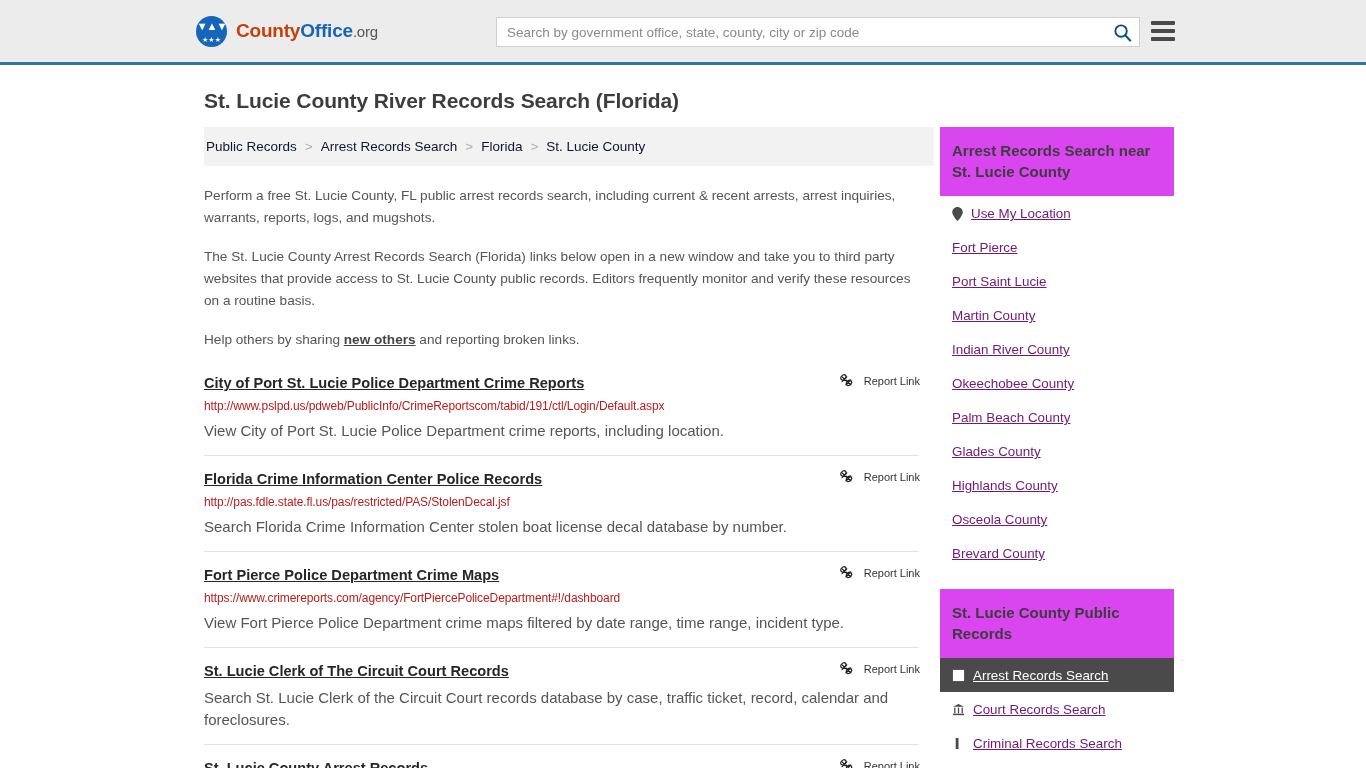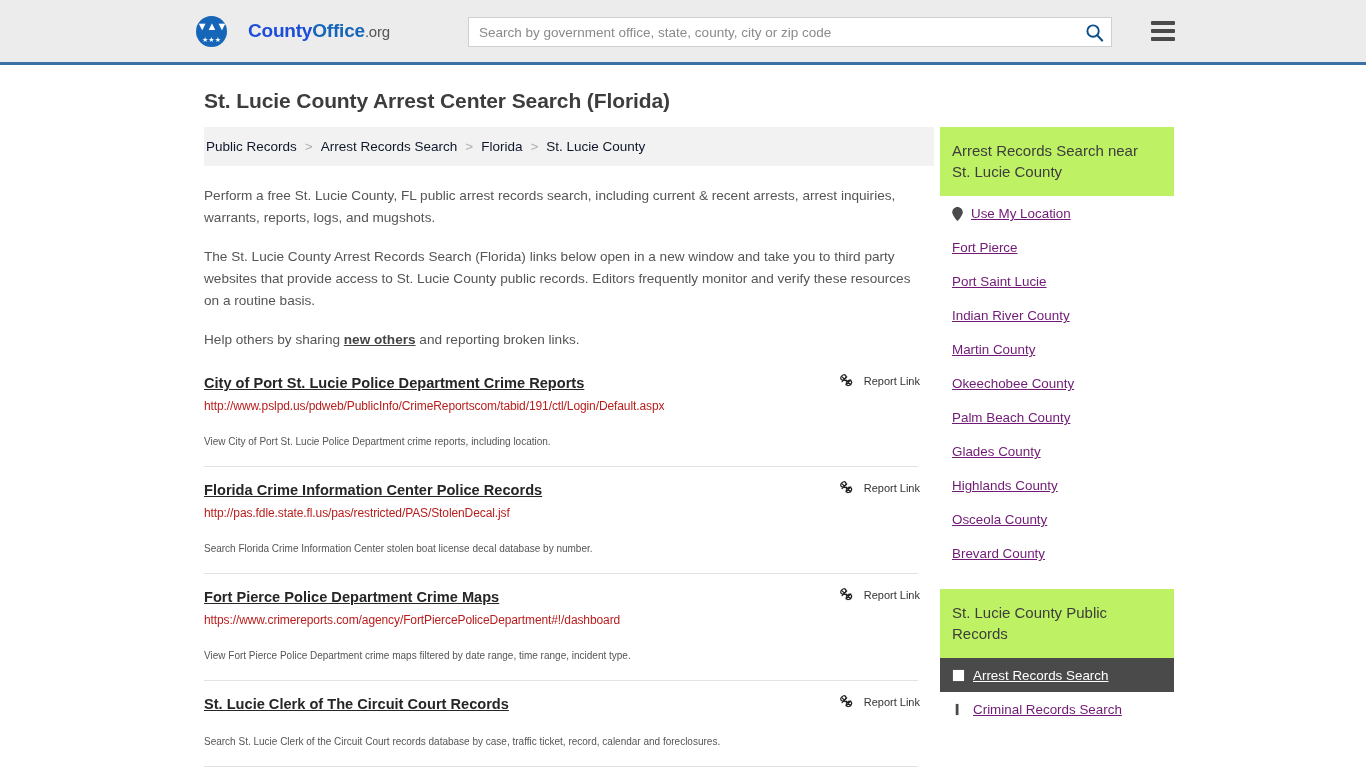--- a/index.html
+++ b/index.html
@@ -52,27 +52,27 @@
     line-height: 7px;
     letter-spacing: 0px;
   }
   .logo-text {
     margin-left: 9px;
     font-size: 19px;
     color: #333333;
     letter-spacing: -0.2px;
     white-space: nowrap;
   }
-  .logo-text .b { font-weight: bold; color: #1d4ed8; margin-left: 12px; }
+  .logo-text .b { font-weight: bold; color: #c2410c; }
   .logo-text .blue { font-weight: bold; color: #1565b8; }
   .logo-text .org { font-size: 15px; color: #555555; }
 
   .search-wrap {
     position: absolute;
-    left: 468px;
+    left: 496px;
     top: 17px;
     width: 644px;
     height: 30px;
     background: #ffffff;
     border: 1px solid #cfcfcf;
     display: flex;
     align-items: center;
   }
   .search-input {
     flex: 1 1 auto;
@@ -174,22 +174,22 @@
   }
   .result-url {
     display: block;
     margin-top: 7px;
     font-size: 12px;
     color: #b91c1c;
     letter-spacing: -0.1px;
     text-decoration: none;
   }
   .result-desc {
-    margin-top: 18px;
-    font-size: 10px;
+    margin-top: 7px;
+    font-size: 15px;
     line-height: 22px;
     color: #555555;
     max-width: 710px;
   }
   .report-link {
     position: absolute;
     right: -2px;
     top: 12px;
     display: flex;
     align-items: center;
@@ -198,24 +198,24 @@
     color: #333333;
     text-decoration: none;
     cursor: pointer;
     white-space: nowrap;
   }
   .result:first-child .report-link { top: -2px; }
 
   
   .side-box { margin-bottom: 0; }
   .side-head {
-    background: #bef264;
+    background: #d946ef;
     padding: 13px 14px 14px 12px;
     font-size: 15px;
-    font-weight: normal;
+    font-weight: bold;
     color: #3d3d3d;
     line-height: 21px;
   }
   .side-list { padding: 0; margin: 0; list-style: none; }
   .side-list li { margin: 0; }
   .side-list a {
     display: flex;
     align-items: center;
     gap: 8px;
     padding: 10px 12px 9px 12px;
@@ -258,21 +258,21 @@
 
   <div class="hamburger">
     <span></span>
     <span></span>
     <span></span>
   </div>
 </div>
 
 <div class="page">
 
-  <h1 class="page-title">St. Lucie County Arrest Center Search (Florida)</h1>
+  <h1 class="page-title">St. Lucie County River Records Search (Florida)</h1>
 
   <div class="columns">
 
     <div class="main-col">
 
       <nav class="breadcrumb">
         <a href="#">Public Records</a>
         <span class="sep">&gt;</span>
         <a href="#">Arrest Records Search</a>
         <span class="sep">&gt;</span>
@@ -385,26 +385,26 @@
                 <span class="lbl">Fort Pierce</span>
               </a>
             </li>
           <li>
               <a href="#">
                 <span class="lbl">Port Saint Lucie</span>
               </a>
             </li>
           <li>
               <a href="#">
+                <span class="lbl">Martin County</span>
+              </a>
+            </li>
+          <li>
+              <a href="#">
                 <span class="lbl">Indian River County</span>
-              </a>
-            </li>
-          <li>
-              <a href="#">
-                <span class="lbl">Martin County</span>
               </a>
             </li>
           <li>
               <a href="#">
                 <span class="lbl">Okeechobee County</span>
               </a>
             </li>
           <li>
               <a href="#">
                 <span class="lbl">Palm Beach County</span>
@@ -443,20 +443,34 @@
                     <rect x="1" y="1" width="12" height="12" fill="#ffffff"></rect>
                   </svg>
               </span>
               <span class="lbl">Arrest Records Search</span>
             </a>
           </li>
           <li>
             <a href="#">
               <span class="gi">
                 <svg width="13" height="13" viewBox="0 0 14 14">
+                  <path d="M7 1 L13 4 L1 4 Z" fill="#4a4a4a"></path>
+                  <rect x="2.3" y="5" width="1.4" height="6" fill="#4a4a4a"></rect>
+                  <rect x="6.3" y="5" width="1.4" height="6" fill="#4a4a4a"></rect>
+                  <rect x="10.3" y="5" width="1.4" height="6" fill="#4a4a4a"></rect>
+                  <rect x="1" y="11.5" width="12" height="1.6" fill="#4a4a4a"></rect>
+                </svg>
+              </span>
+              <span class="lbl">Court Records Search</span>
+            </a>
+          </li>
+          <li>
+            <a href="#">
+              <span class="gi">
+                <svg width="13" height="13" viewBox="0 0 14 14">
                     <rect x="4" y="1" width="3" height="12" fill="#4a4a4a"></rect>
                   </svg>
               </span>
               <span class="lbl">Criminal Records Search</span>
             </a>
           </li>
         </ul>
       </div>
 
     </div>

